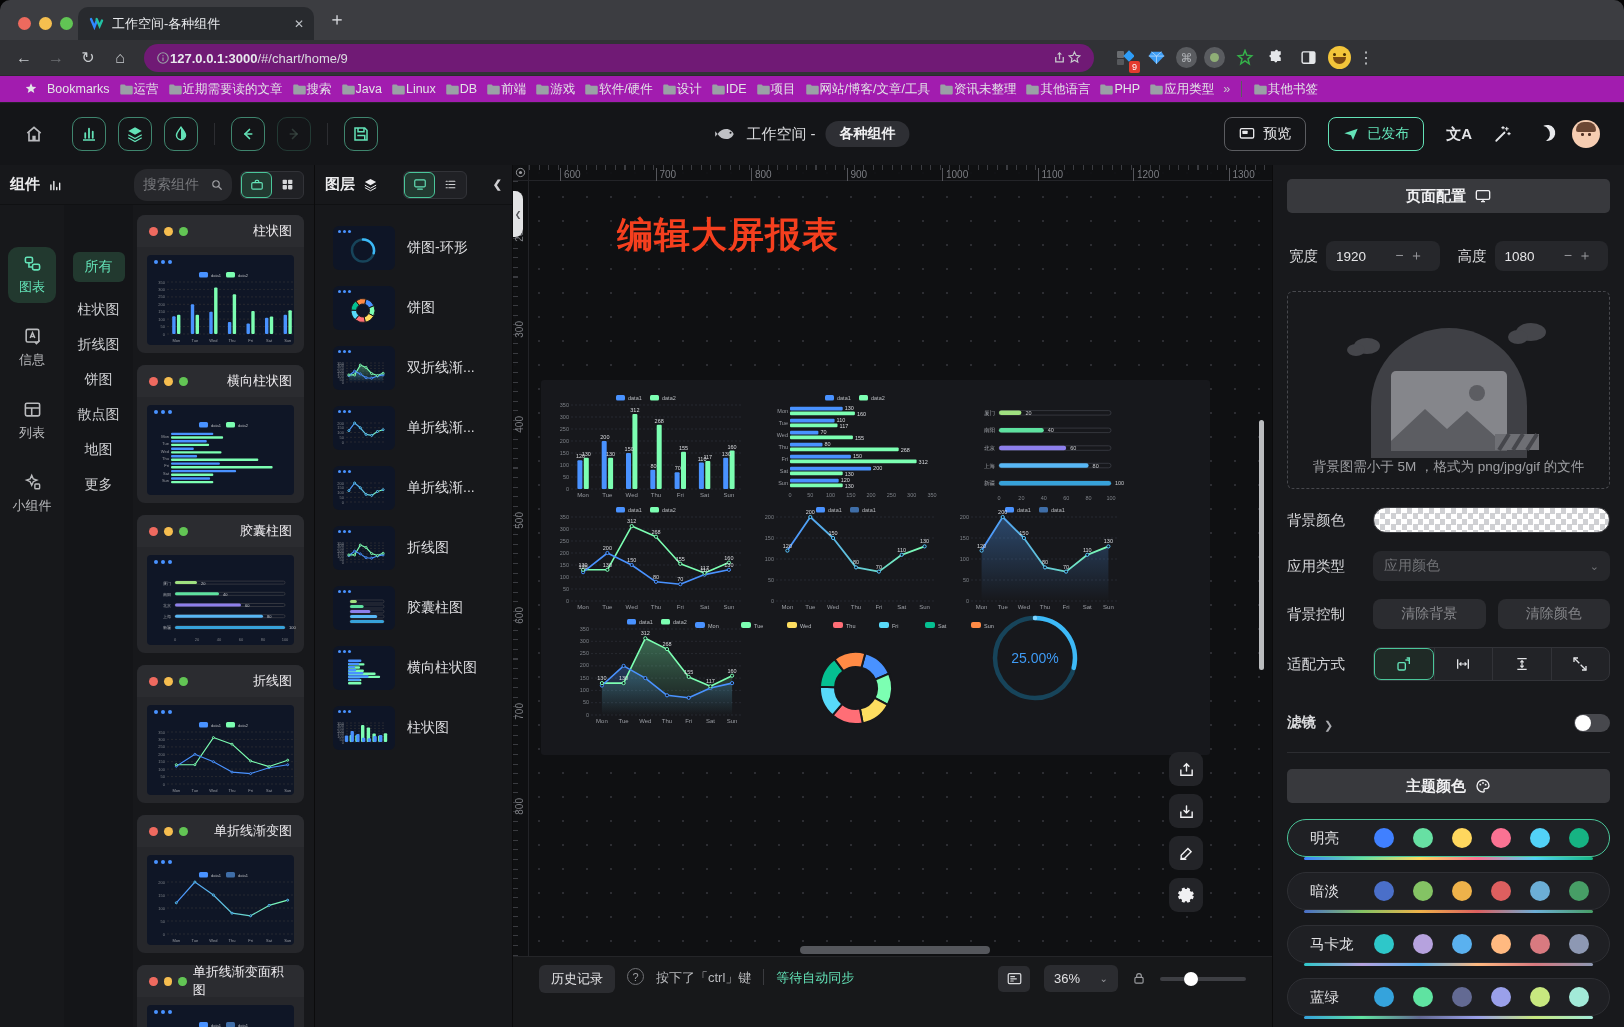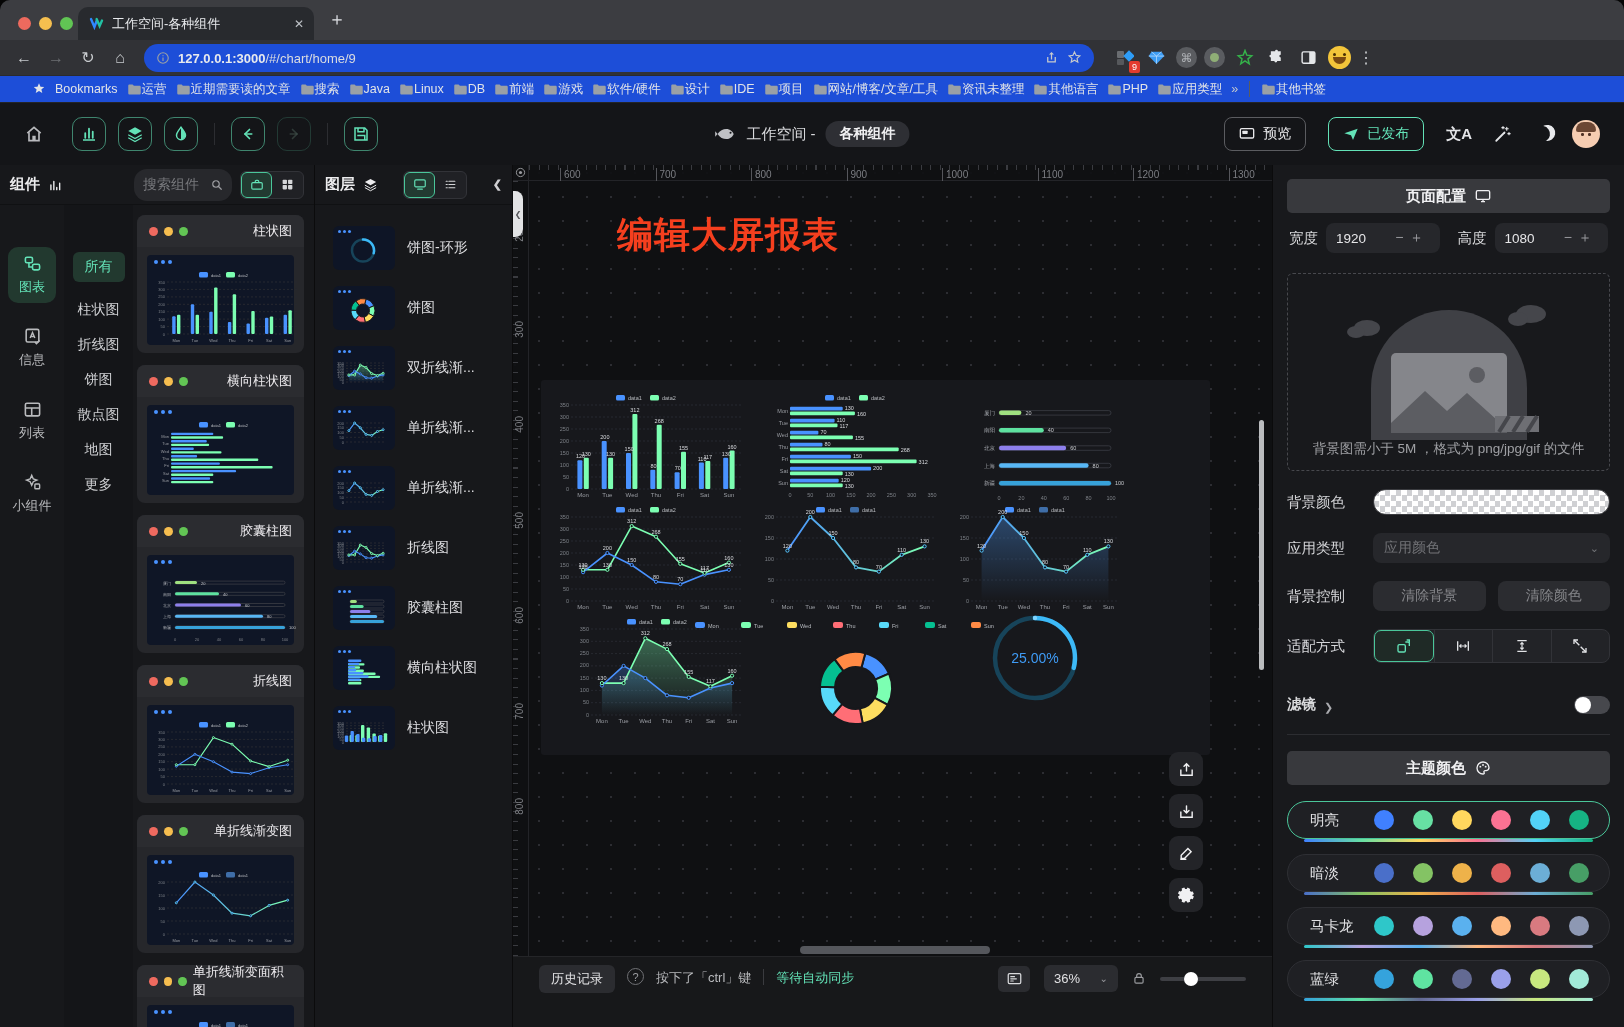--- a/index.html
+++ b/index.html
@@ -11,32 +11,32 @@
   .lights{position:absolute;left:18px;top:17px;display:flex;gap:8px}
   .light{width:13px;height:13px;border-radius:50%}
   .light.r{background:#ed6a5e}.light.y{background:#f5bf4f}.light.g{background:#61c554}
   .tab{position:absolute;left:78px;top:7px;width:236px;height:33px;background:#282a2e;border-radius:10px 10px 0 0;display:flex;align-items:center;gap:8px;padding:0 10px;color:#e8eaed;font-size:13px}
   .tab .title{flex:1;white-space:nowrap;overflow:hidden}
   .tclose{color:#bdc1c6;font-size:12px}
   .newtab{position:absolute;left:328px;top:10px;color:#dfe1e5;font-size:18px;line-height:18px}
   .navbar{height:36px;background:#313236;display:flex;align-items:center;padding:0 10px;gap:4px;border-bottom:1px solid #2a2b2e}
   .navico{width:28px;height:28px;display:flex;align-items:center;justify-content:center;color:#c7cacd;font-size:16px}
   .navico.dim{color:#6c6f73}
-  .urlbar{width:950px;height:28px;background:#1d4ed8;border-radius:14px;display:flex;align-items:center;gap:8px;padding:0 12px;margin:0 6px}
+  .urlbar{width:950px;height:28px;background:#701a75;border-radius:14px;display:flex;align-items:center;padding:0 12px;margin:0 6px}
   .urlbar .host{color:#e8eaed;font-size:13px;font-weight:bold}
   .urlbar .path{color:#dadce0;font-size:13px}
   .urlbar .sp{flex:1}
   .exts{display:flex;align-items:center;gap:7px;margin-left:8px}
   .extico{width:25px;height:25px;display:flex;align-items:center;justify-content:center;position:relative}
   .badge{position:absolute;right:-3px;bottom:-3px;background:#e33b2e;color:#fff;font-size:9px;padding:0 3px;border-radius:2px;line-height:12px}
   .circ{width:21px;height:21px;border-radius:50%;background:#5a5c60;display:flex;align-items:center;justify-content:center;color:#aeb1b5;font-size:12px}
   .avatar-e{width:23px;height:23px;border-radius:50%;background:#f3c53a;position:relative}
   .avatar-e:before{content:"";position:absolute;left:5px;top:7px;width:3px;height:3px;border-radius:50%;background:#4a3003;box-shadow:10px 0 0 #4a3003}
   .avatar-e:after{content:"";position:absolute;left:5px;top:11px;width:13px;height:7px;border-radius:0 0 12px 12px;background:#7a4a12}
-  .bookmarks{height:27px;background:#1d4ed8;display:flex;align-items:center;gap:9px;padding:0 32px;color:#e2e4e7;font-size:12.5px;border-bottom:1px solid #232427}
+  .bookmarks{height:27px;background:#a21caf;display:flex;align-items:center;gap:9px;padding:0 24px;color:#e2e4e7;font-size:12.5px;border-bottom:1px solid #232427}
   .bm{display:flex;align-items:center;white-space:nowrap}
   .bm svg{flex:none}
   .bmsep{width:1px;height:16px;background:#5a5c60;margin:0 2px}
   
   .apptoolbar{height:62px;background:#141518;display:flex;align-items:center;padding:0 24px;position:relative}
   .tbico{width:34px;height:34px;border-radius:10px;display:flex;align-items:center;justify-content:center;border:1px solid transparent}
   .tbico.grn{border-color:rgba(99,226,183,.55);color:#63e2b7}
   .tbico.dim2{border-color:rgba(99,226,183,.18);color:#47585190}
   .tbgap{width:12px}
   .tbdiv{width:1px;height:22px;background:#2c2d31;margin:0 16px}
@@ -104,21 +104,21 @@
   .f-sync{color:#63e2b7;margin-top:4px}
   .f-right{margin-left:auto;display:flex;align-items:center;gap:14px}
   .f-reader{width:32px;height:26px;background:#2b2c30;border-radius:5px;display:flex;align-items:center;justify-content:center;color:#d9dadc}
   .f-zoom{width:74px;height:27px;background:#2b2c30;border-radius:6px;display:flex;align-items:center;justify-content:space-between;padding:0 10px;color:#e0e0e2}
   .f-zoom .chev{font-size:10px;color:#97989c}
   .f-slider{width:86px;height:4px;background:#3e3f44;border-radius:2px;position:relative;margin-top:0;align-self:center}
   .f-knob{position:absolute;left:24px;top:-5px;width:14px;height:14px;border-radius:50%;background:#ffffff}
   
   .rightpanel{width:352px;background:#18191c;border-left:1px solid #0b0b0c;padding:14px 14px 0;overflow:hidden}
   .rp-btn{height:34px;background:#38393d;border-radius:5px;display:flex;align-items:center;justify-content:center;gap:9px;color:#f0f0f2;font-size:15px;font-weight:bold}
-  .sizerow{display:flex;align-items:center;gap:8px;margin-top:10px;padding:0 2px}
+  .sizerow{display:flex;align-items:center;gap:8px;margin-top:28px;padding:0 2px}
   .sizerow .lbl{color:#d8d9db;font-size:14.5px}
   .stepper{flex:1;height:30px;background:#26272b;border-radius:8px;display:flex;align-items:center;padding:0 10px;color:#e6e6e8;font-size:13.5px}
   .stepper .pm{margin-left:auto;color:#98999d;letter-spacing:6px;font-size:14px}
   .upload{margin-top:20px;border:1px dashed #47484d;border-radius:6px;height:198px;display:flex;flex-direction:column;align-items:center;justify-content:flex-end;padding-bottom:12px;position:relative}
   .hint{color:#9fa0a4;font-size:13.5px}
   .rprow{display:flex;align-items:center;margin-top:18px}
   .rprow .lbl{width:86px;color:#d4d5d8;font-size:14.5px;flex:none}
   .checker{flex:1;height:26px;border-radius:13px;border:1px solid #3a3b3f;background:repeating-conic-gradient(#ffffff 0 25%,#cfd0d3 0 50%);background-size:11px 11px}
   .select{flex:1;height:30px;background:#26272b;border-radius:8px;display:flex;align-items:center;justify-content:space-between;padding:0 11px;color:#737478;font-size:14px}
   .clrbtn{flex:1;height:30px;background:#2b2c30;border-radius:8px;display:flex;align-items:center;justify-content:center;color:#85868a;font-size:14px}

